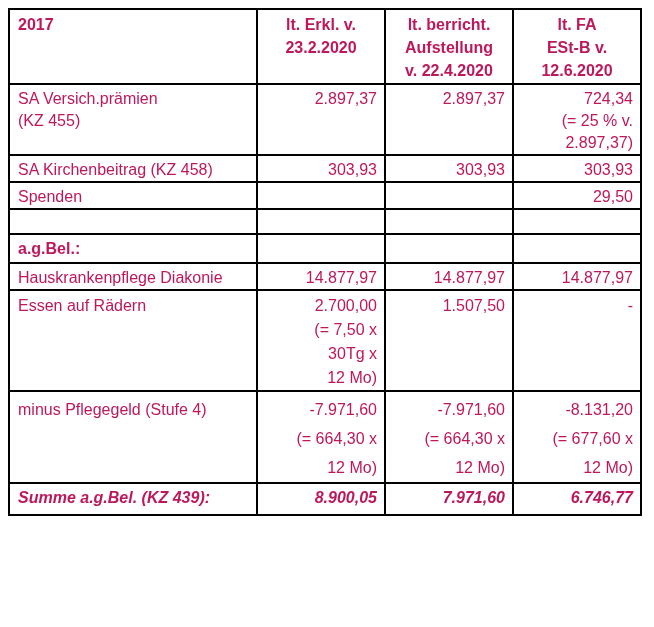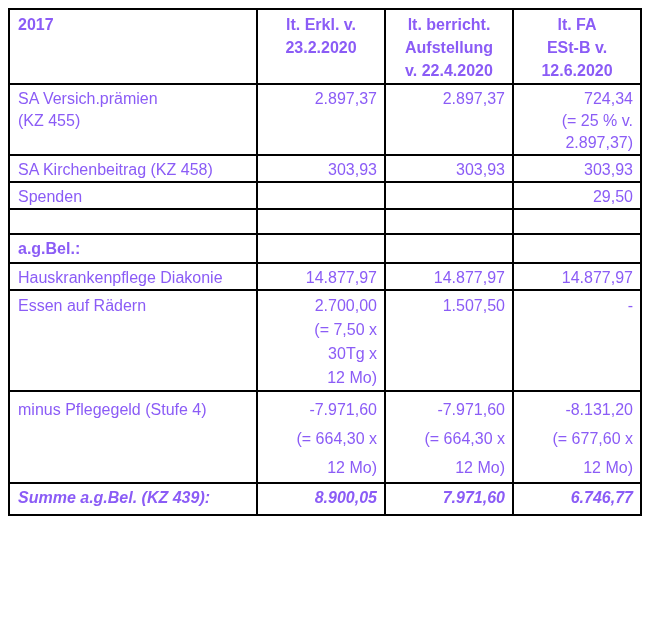--- a/index.html
+++ b/index.html
@@ -6,21 +6,21 @@
     margin: 0;
     padding: 0;
     background: #ffffff;
   }
   .page {
     position: relative;
     width: 654px;
     height: 627px;
     background: #ffffff;
     font-family: "Liberation Sans", sans-serif;
-    color: #8b5cf6;
+    color: #be185d;
   }
   table.doc-table {
     position: absolute;
     left: 8px;
     top: 8px;
     width: 632px;
     border-collapse: collapse;
     table-layout: fixed;
   }
   .doc-table col.c-label { width: 248px; }

